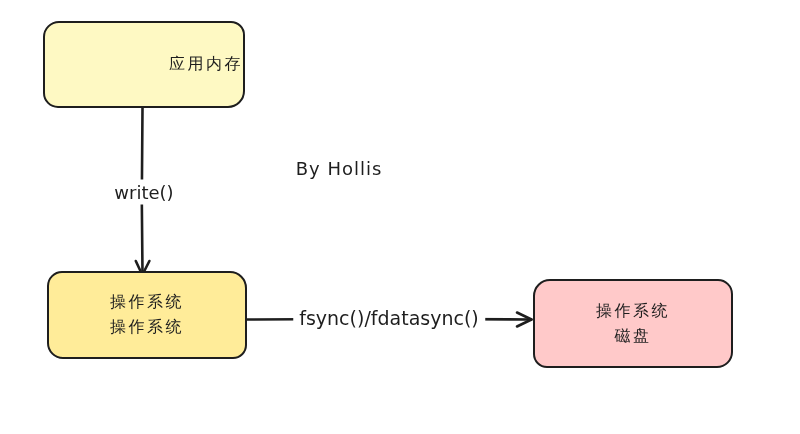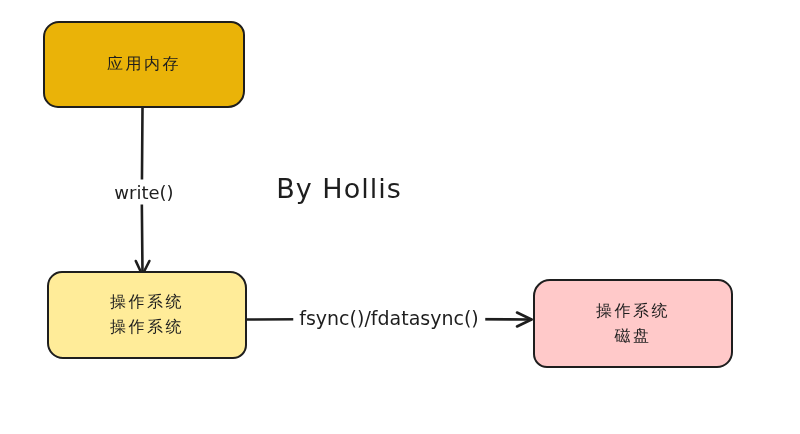--- a/index.html
+++ b/index.html
@@ -60,23 +60,23 @@
     transform: translate(-50%, -50%);
     background: #ffffff;
     padding: 2px 6px;
     font-size: 18px;
     white-space: nowrap;
   }
   .edge-label-write { left: 144px; top: 192px; }
   .edge-label-fsync { left: 389px; top: 318px; font-size: 19px; }
   .attribution {
     position: absolute;
-    left: 339px; top: 188px;
+    left: 339px; top: 168px;
     transform: translate(-50%, -50%);
-    font-size: 27px;
+    font-size: 18px;
     letter-spacing: 1px;
     white-space: nowrap;
   }
 </style>
 </head>
 <body>
 
 <div class="canvas">
 
   <svg class="edge-layer" viewBox="0 0 800 434">
@@ -87,21 +87,21 @@
       <path d="M149.4 261 L142.3 275"></path>
     </g>
 
     <g>
       <path d="M247 319.5 L390 318.8 L530 319.5"></path>
       <path d="M517 312.5 L531.5 319.5"></path>
       <path d="M517 326.5 L531.5 319.5"></path>
     </g>
   </svg>
 
-  <div class="node node-app-memory" style="background-color: #eab308;">
+  <div class="node node-app-memory" style="background-color: #fef9c3; align-items: flex-end;">
     <span>应用内存</span>
   </div>
 
   <div class="node node-os-buffer" style="background-color: rgb(255, 236, 153);">
     <span>操作系统</span>
     <span>操作系统</span>
   </div>
 
   <div class="node node-os-disk" style="background-color: rgb(255, 201, 201);">
     <span>操作系统</span>

